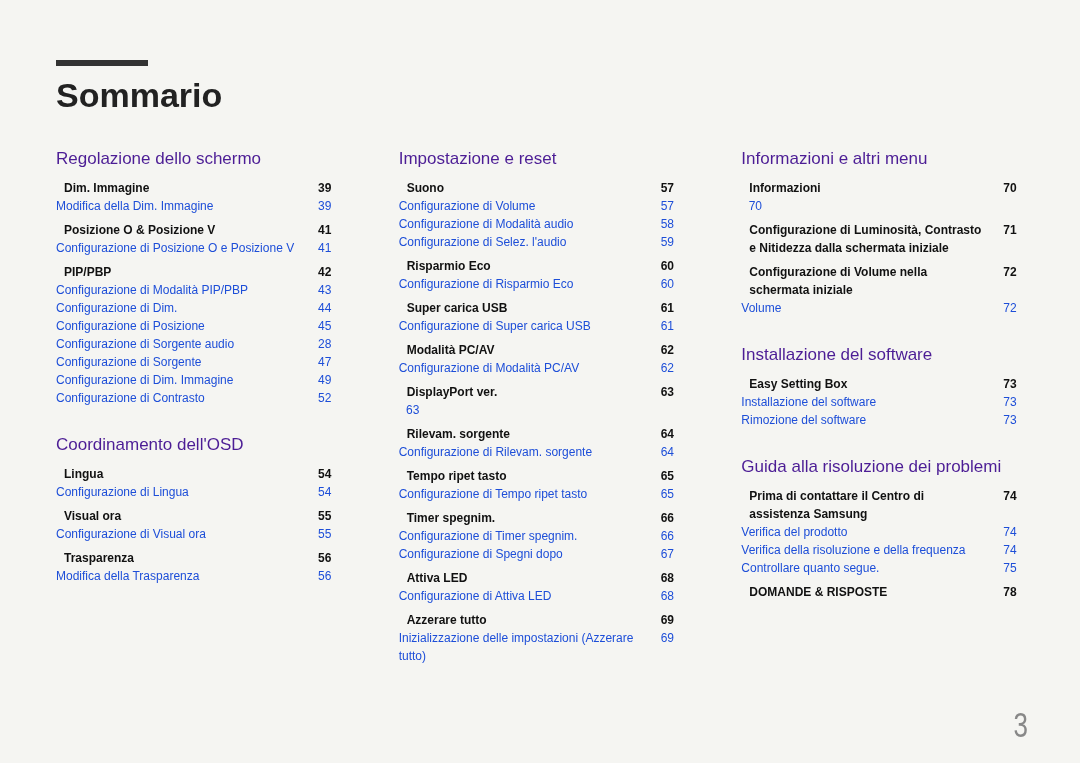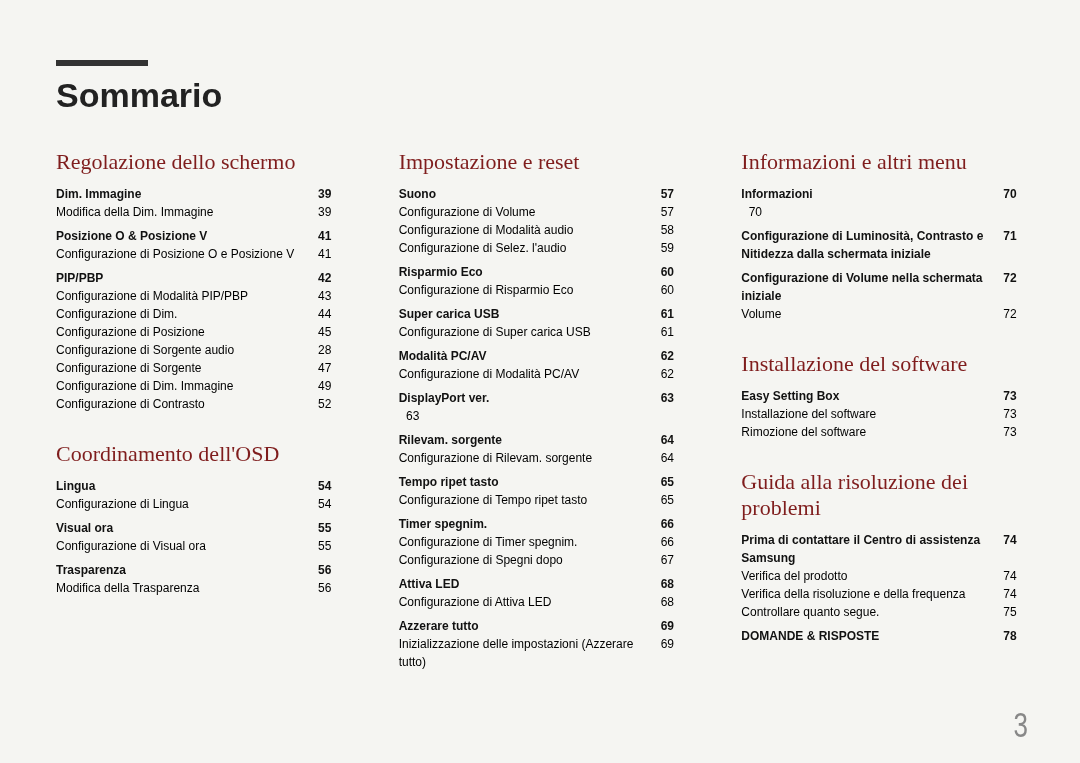--- a/index.html
+++ b/index.html
@@ -31,40 +31,40 @@
   }
   .columns {
     display: flex;
     gap: 60px;
   }
   .col {
     flex: 1;
     min-width: 0;
   }
   .section-heading {
-    color: #7f1d1d;
-    font-size: 22px;
+    color: #4c1d95;
+    font-size: 17px;
     font-weight: 400;
     margin: 10px 0 10px 0;
-    font-family: Liberation Serif, serif;
   }
   .section-heading.tight { margin-top: 28px; }
   .subhead-row, .entry-row {
     display: flex;
     justify-content: space-between;
     font-size: 12px;
     line-height: 1.5;
   }
   .subhead-row {
     font-weight: 700;
     margin-top: 6px;
+    margin-left: 8px;
   }
   .subhead-row.first { margin-top: 2px; }
   .subhead-label, .entry-label { padding-right: 8px; }
-  .entry-row { font-weight: 400; color: #000000; }
+  .entry-row { font-weight: 400; color: #1d4ed8; }
   .page-num-col {
     width: 28px;
     text-align: center;
     flex: 0 0 28px;
   }
   .page-number {
     position: absolute;
     bottom: 22px;
     right: 52px;
     font-size: 26px;

